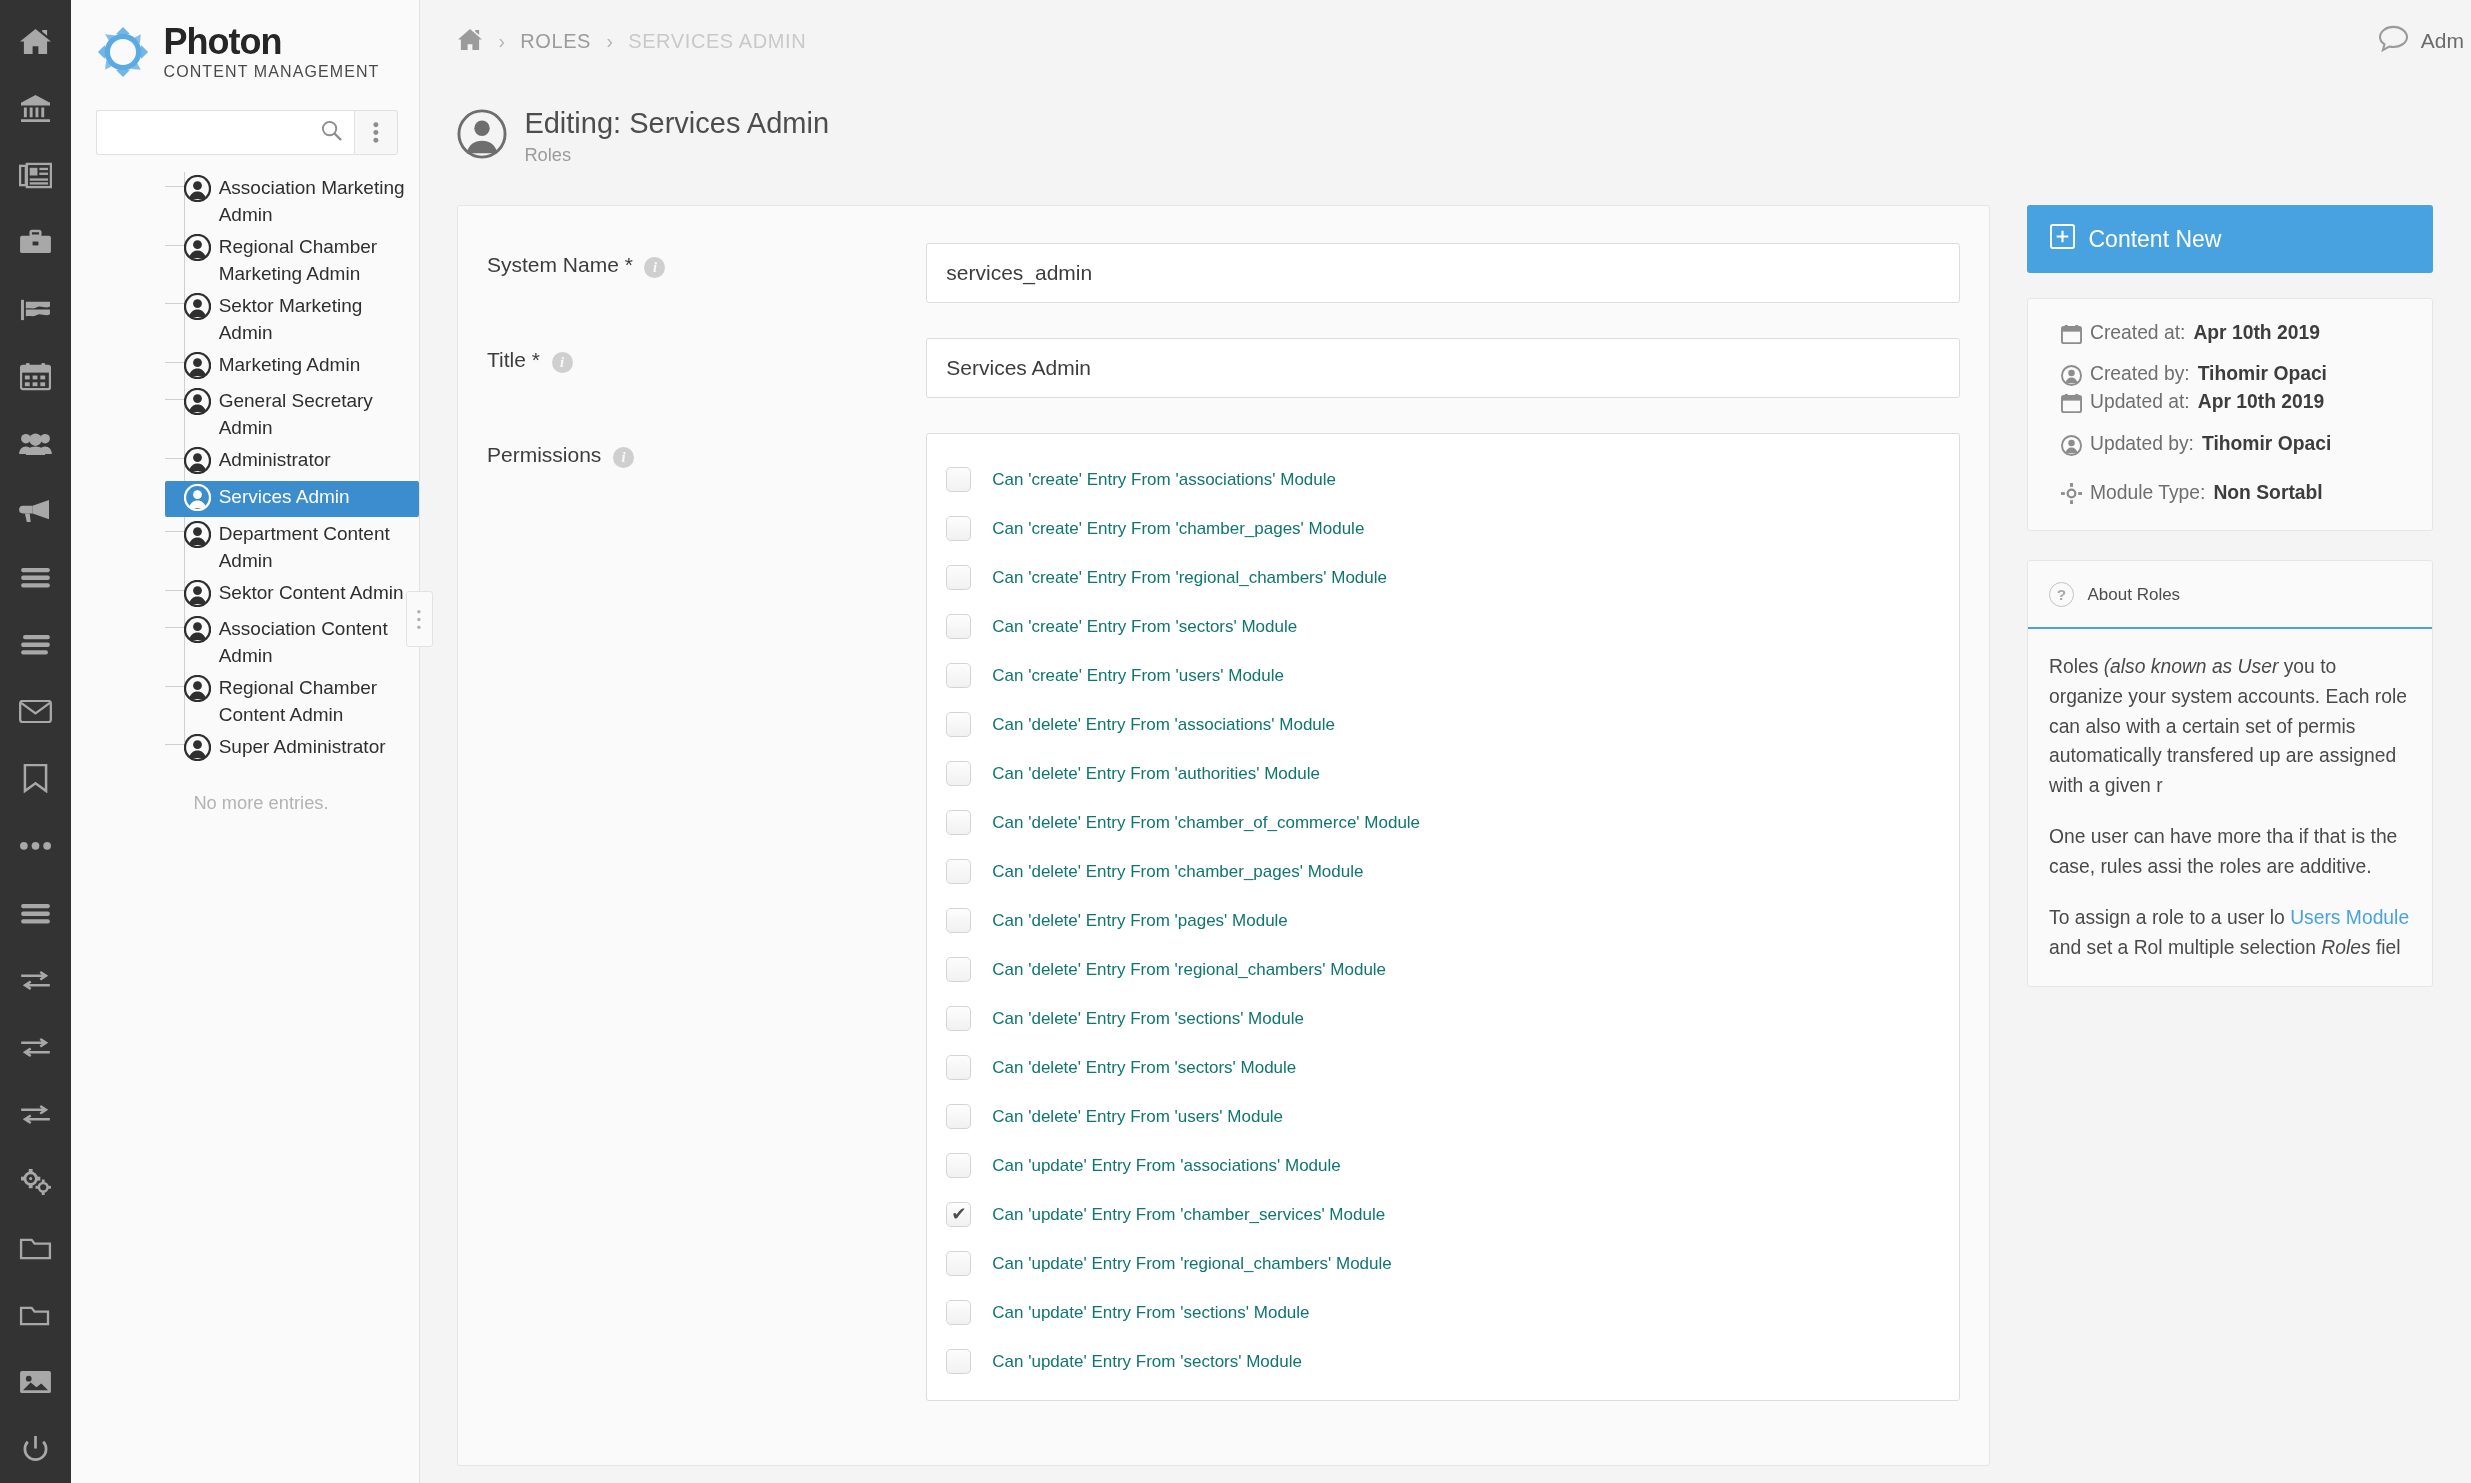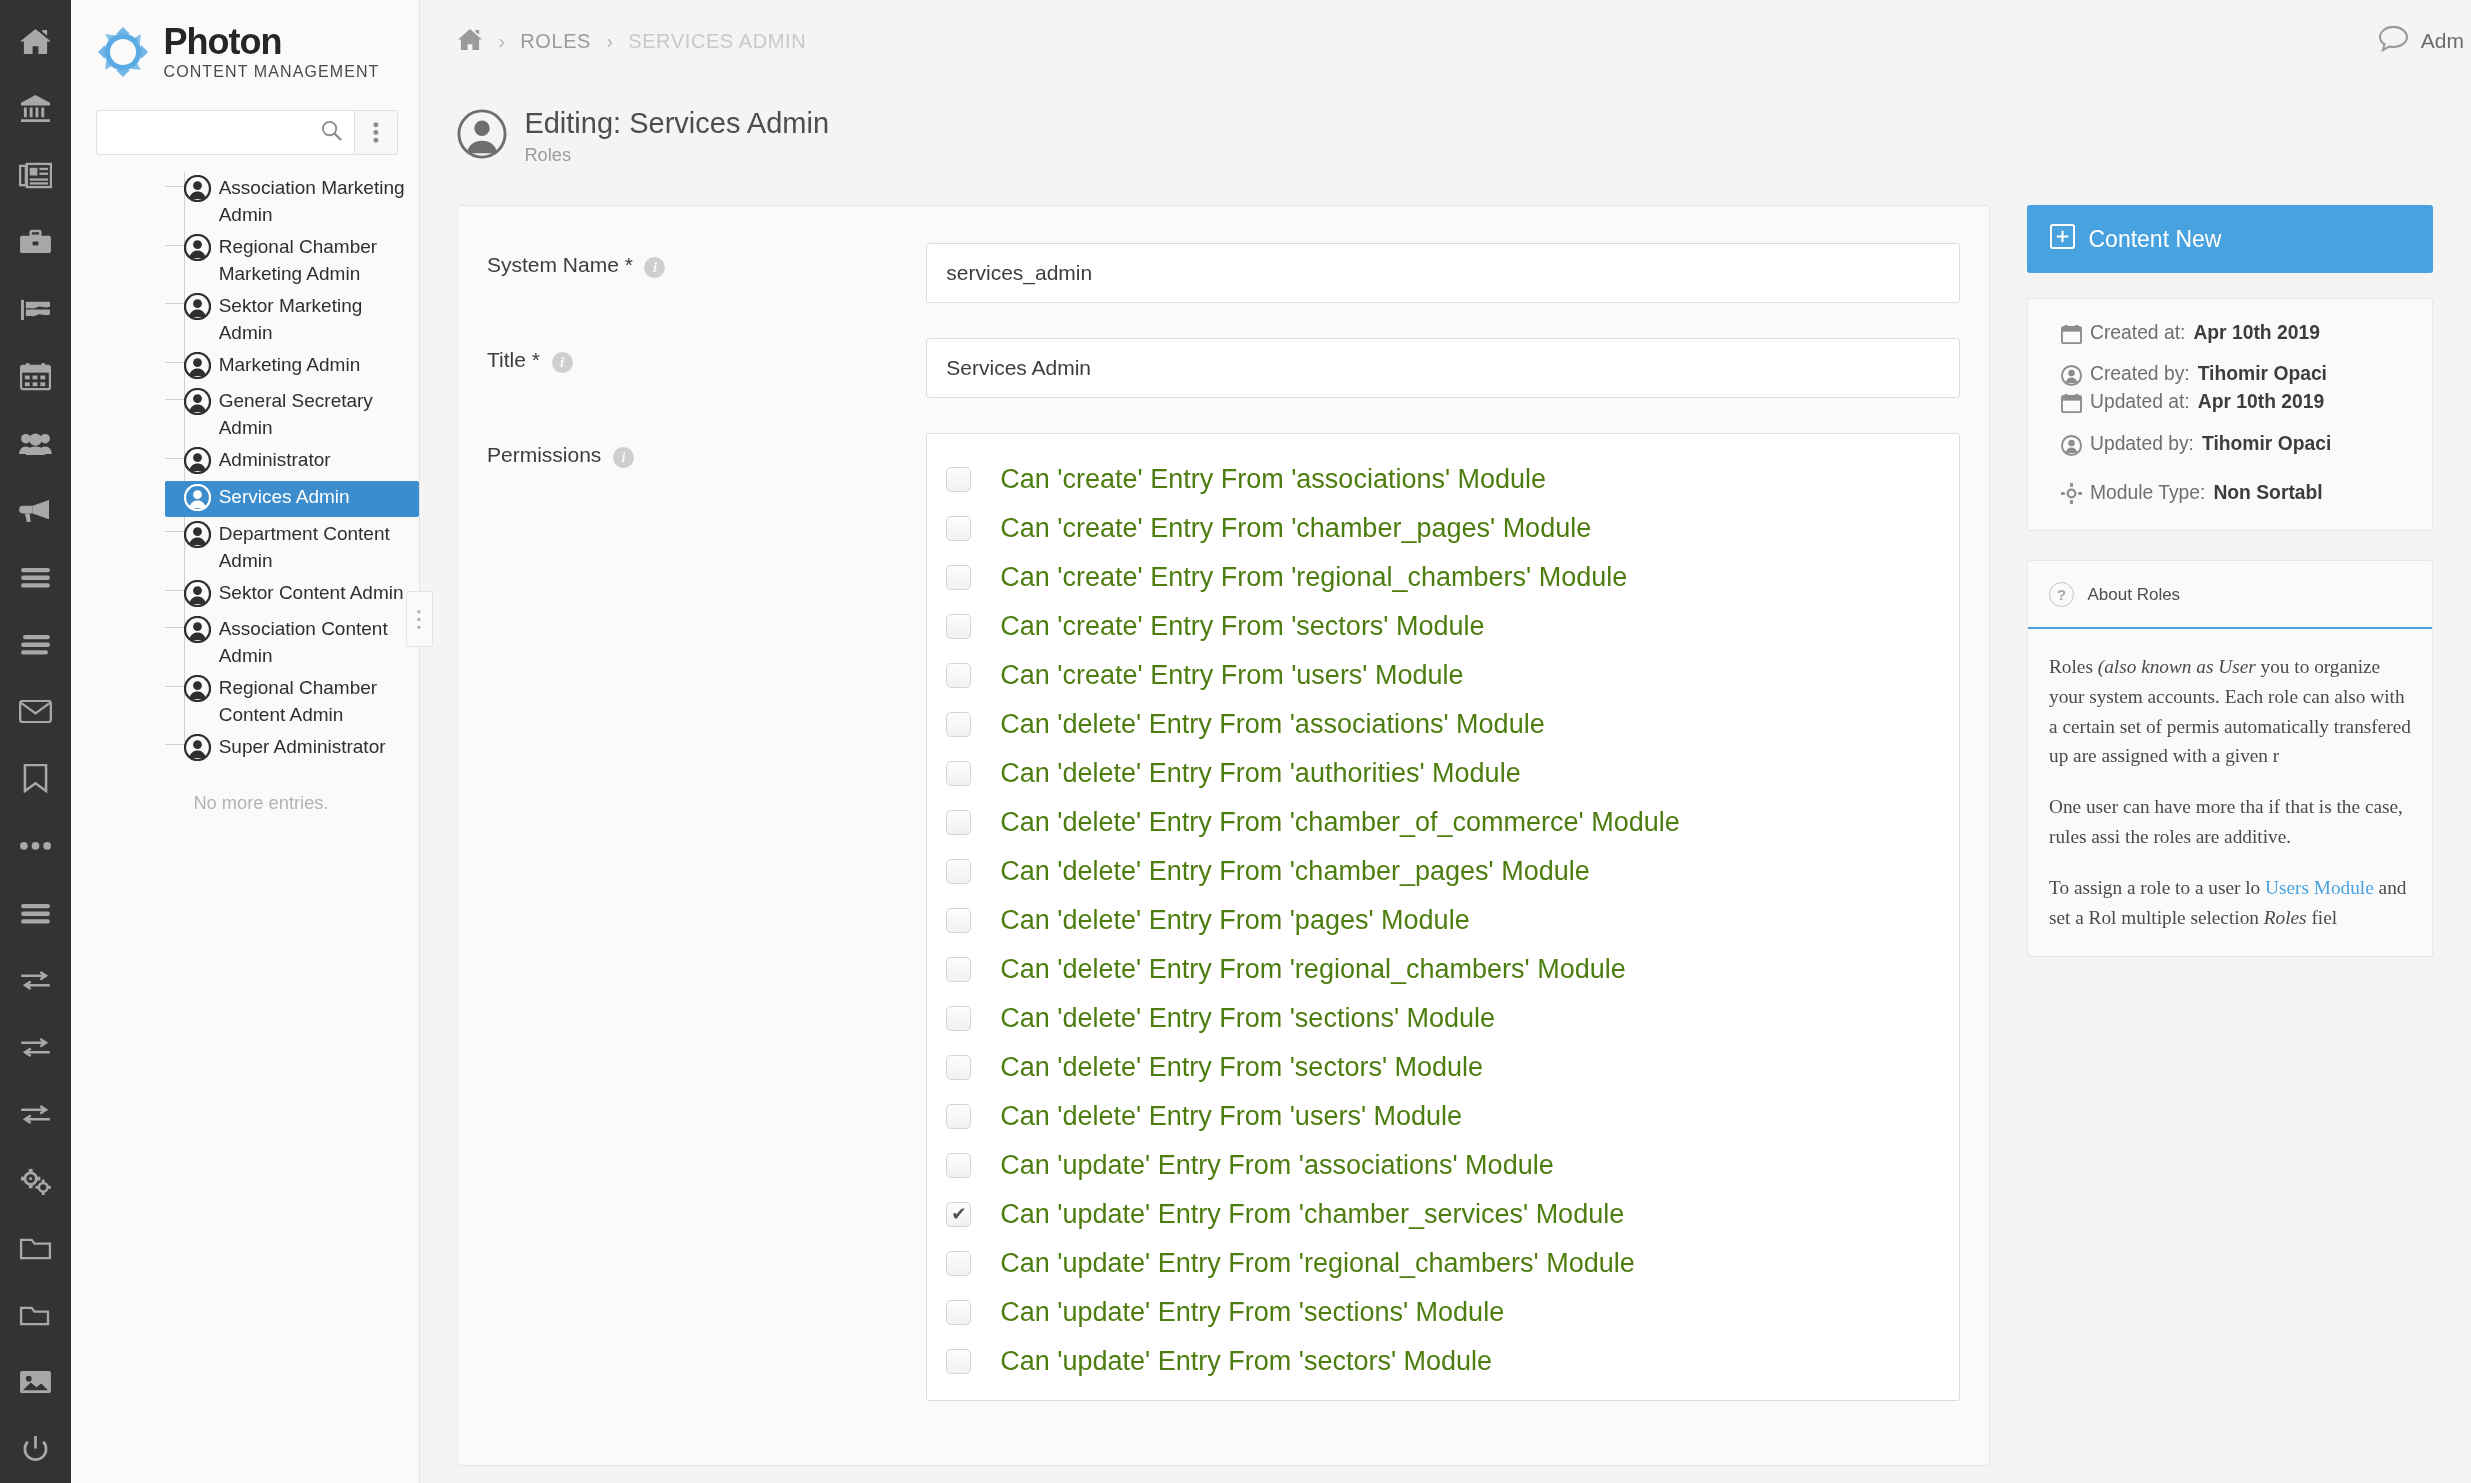--- a/index.html
+++ b/index.html
@@ -191,21 +191,21 @@
     height: 49px; cursor: pointer;
   }
   .cbx {
     flex: 0 0 25px; width: 25px; height: 25px;
     border: 1px solid #d4d4d4; border-radius: 4.8px;
     background: linear-gradient(#fdfdfd, #f1f1f1);
     margin-right: 21px;
     display: flex; align-items: center; justify-content: center;
     font-size: 18.3px; color: #4d4d4d; line-height: 1;
   }
-  .perm-label { font-size: 27px; color: #4d7c0f; margin-left: 8px; }
+  .perm-label { font-size: 17px; color: #0f766e; }
 
   
   .side-col { flex: 0 0 406px; width: 406px; }
   .create-btn {
     height: 68px; background: #49a2e0; border-radius: 2.9px;
     color: #fff; font-size: 23px;
     display: flex; align-items: center; gap: 13.5px;
     padding: 0 23px; cursor: pointer;
     margin-bottom: 25px; white-space: nowrap;
   }
@@ -230,21 +230,20 @@
   .about-head {
     display: flex; align-items: center; gap: 13.5px;
     padding: 21px 21px 19.3px 21px;
     border-bottom: 2.9px solid #49a2e0;
   }
   .about-title { font-size: 17px; color: #4d4d4d; white-space: nowrap; }
   .about-body { padding: 23px 21px; }
   .about-p {
     font-size: 19.3px; color: #4a4a4a; line-height: 1.55;
     margin-bottom: 21px;
-    font-family: Liberation Serif, serif;
   }
   .about-p:last-child { margin-bottom: 0; }
   .about-p i { font-style: italic; }
   .link { color: #49a2e0; }
   .q-ic {
     width: 25px; height: 25px; border-radius: 50%;
     border: 1.9px solid #c4c4c4; color: #a8a8a8;
     display: flex; align-items: center; justify-content: center;
     font-size: 15.4px; font-weight: bold; flex: 0 0 25px;
   }

